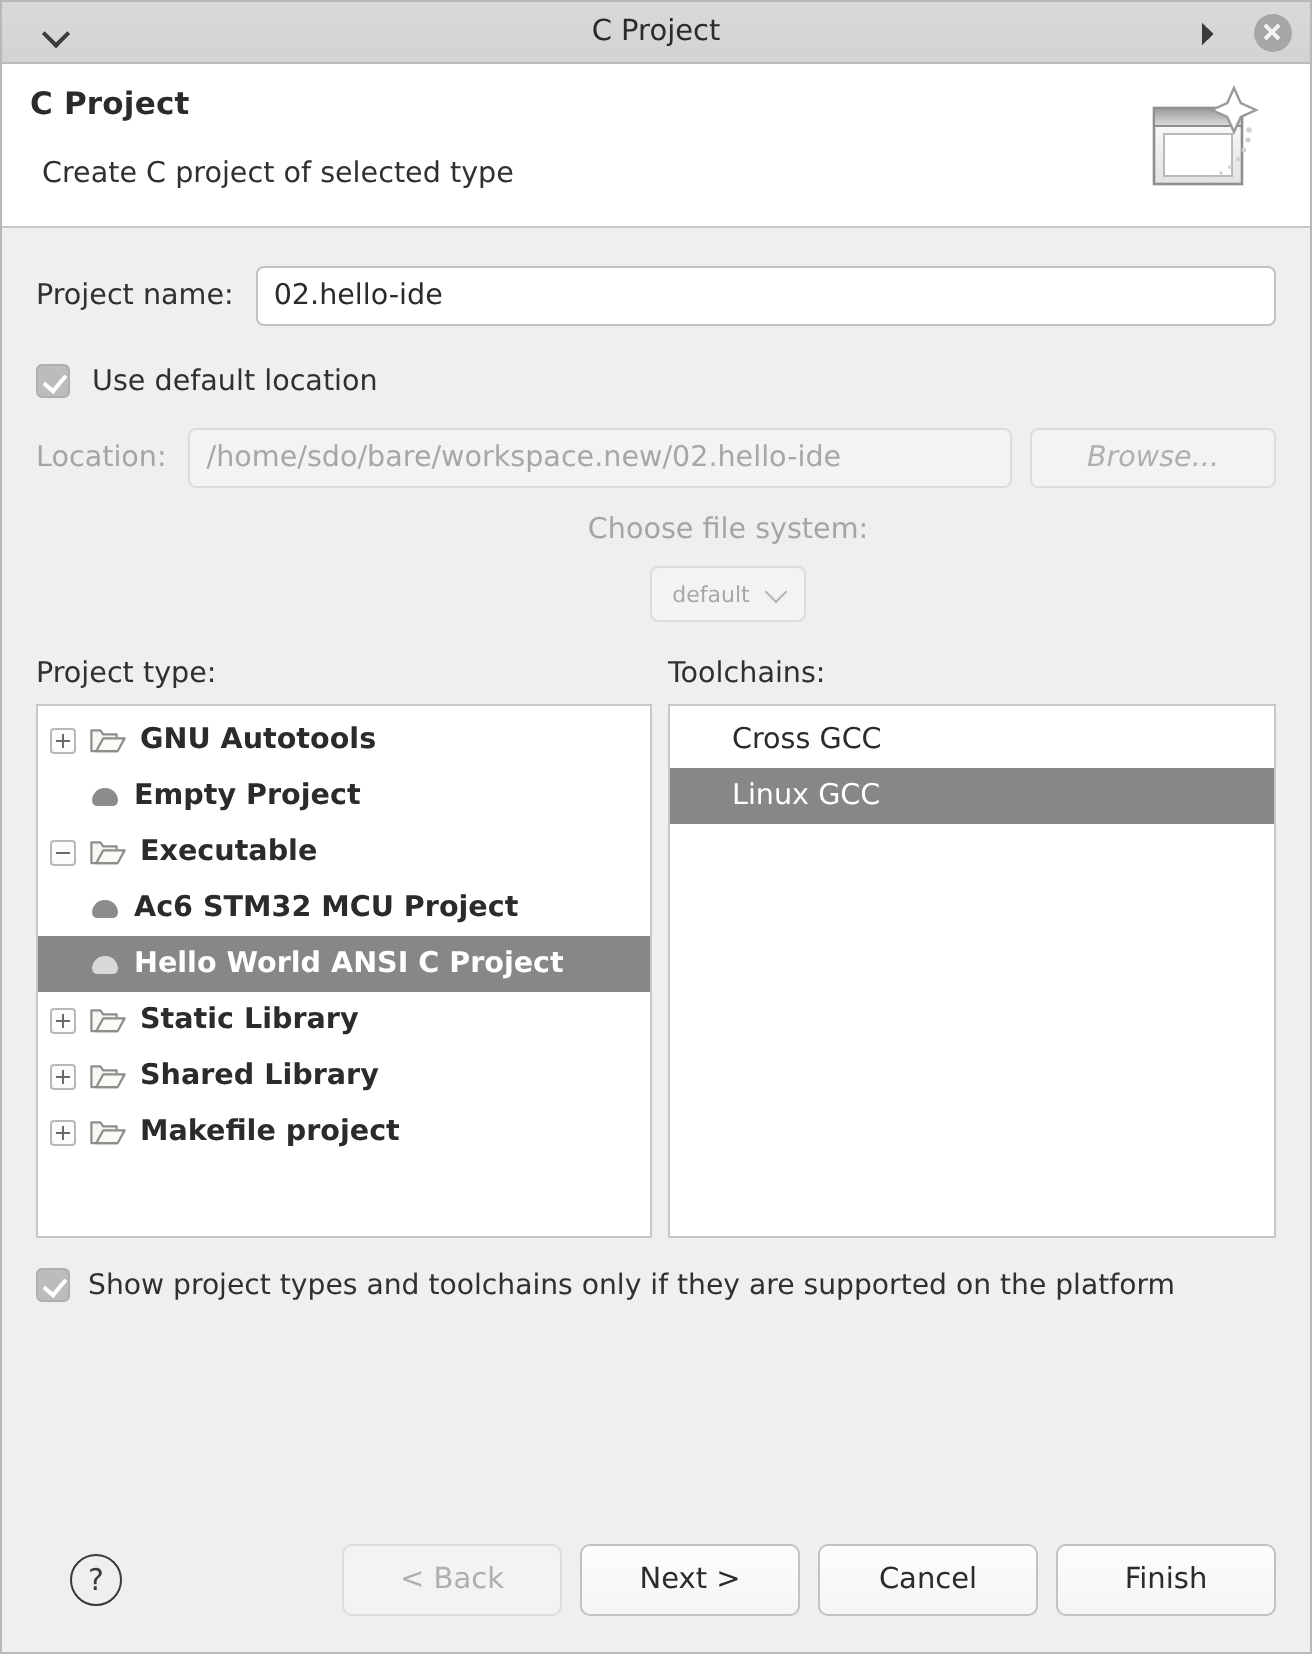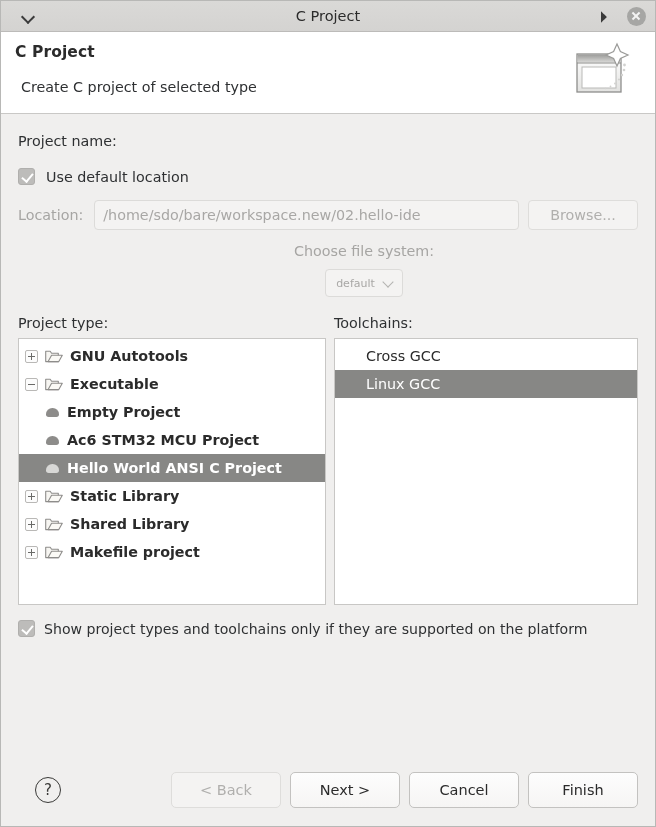--- a/index.html
+++ b/index.html
@@ -412,31 +412,32 @@
           <circle cx="38.5" cy="46.5" r="0.8"></circle>
         </g>
       </svg>
     </div>
   </div>
 
   <div class="content">
 
     <div class="row" style="margin-top:19px;">
       <span class="lbl">Project name:</span>
+      <div class="tinput" style="flex:1; margin-left:11px;">02.hello-ide</div>
     </div>
 
     <div class="row" style="margin-top:19px; gap:11px;">
       <span class="cbx"></span>
       <span class="lbl">Use default location</span>
     </div>
 
     <div class="row" style="margin-top:15px;">
       <span class="lbl dim">Location:</span>
       <div class="tinput disabled" style="flex:1; margin-left:11px;">/home/sdo/bare/workspace.new/02.hello-ide</div>
-      <div class="btn disabled" style="width:110px; margin-left:9px;">Browse...</div>
+      <div class="btn disabled" style="width:123px; margin-left:9px;font-style:italic;">Browse...</div>
     </div>
 
     <div class="row" style="margin-top:13px; padding-left:72px; gap:10px;flex-direction:column;">
       <span class="lbl dim">Choose file system:</span>
       <div class="combo">
         <span>default</span>
         <span class="cv"></span>
       </div>
     </div>
 
@@ -446,38 +447,38 @@
         <div class="panel-label">Project type:</div>
         <div class="listbox" id="project-type-list">
             <div class="titem">
               <span class="exp plus"></span>
               <span class="folder"><svg width="18" height="14" viewBox="0 0 18 14">
                   <path d="M0.7 2.2 L0.7 12.6 L13.3 12.6 L13.3 4.2 L6.6 4.2 L5.2 2.2 Z" fill="#f7f6f2" stroke="#8e8d8b" stroke-width="1.1" stroke-linejoin="round"></path>
                   <path d="M3.1 12.6 L6.6 6.2 L17.3 6.2 L13.8 12.6 Z" fill="#fbfaf6" stroke="#8e8d8b" stroke-width="1.1" stroke-linejoin="round"></path>
                 </svg></span>
               <span>GNU Autotools</span>
             </div>
+            <div class="titem lindent">
+              <span class="bullet">
+                <span class="dome"></span>
+              </span>
+              <span>Empty Project</span>
+            </div>
             <div class="titem">
               <span class="exp minus"></span>
               <span class="folder"><svg width="18" height="14" viewBox="0 0 18 14">
                   <path d="M0.7 2.2 L0.7 12.6 L13.3 12.6 L13.3 4.2 L6.6 4.2 L5.2 2.2 Z" fill="#f7f6f2" stroke="#8e8d8b" stroke-width="1.1" stroke-linejoin="round"></path>
                   <path d="M3.1 12.6 L6.6 6.2 L17.3 6.2 L13.8 12.6 Z" fill="#fbfaf6" stroke="#8e8d8b" stroke-width="1.1" stroke-linejoin="round"></path>
                 </svg></span>
               <span>Executable</span>
             </div>
             <div class="titem lindent">
               <span class="bullet">
                 <span class="dome"></span>
               </span>
-              <span>Empty Project</span>
-            </div>
-            <div class="titem lindent">
-              <span class="bullet">
-                <span class="dome"></span>
-              </span>
               <span>Ac6 STM32 MCU Project</span>
             </div>
             <div class="titem sel lindent">
               <span class="bullet">
                 <span class="dome"></span>
               </span>
               <span>Hello World ANSI C Project</span>
             </div>
             <div class="titem">
               <span class="exp plus"></span>

